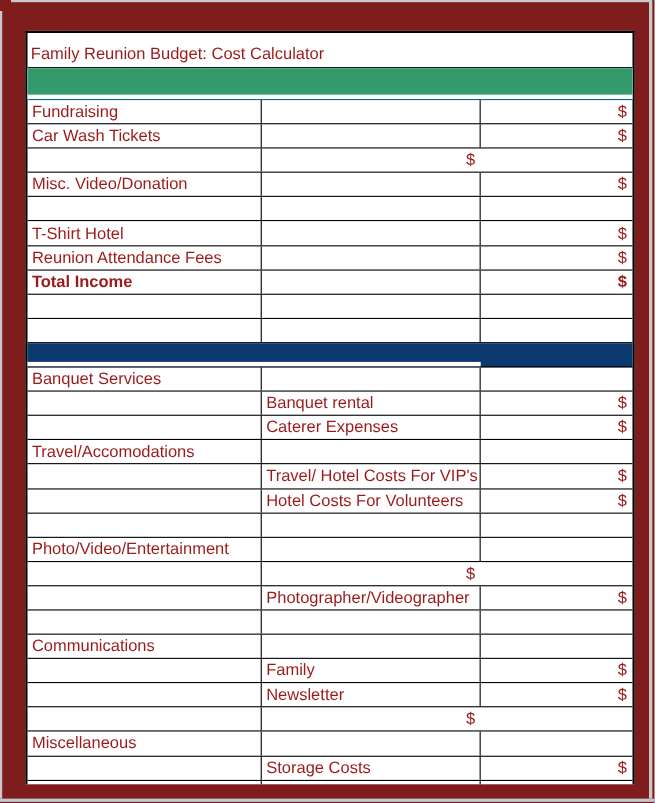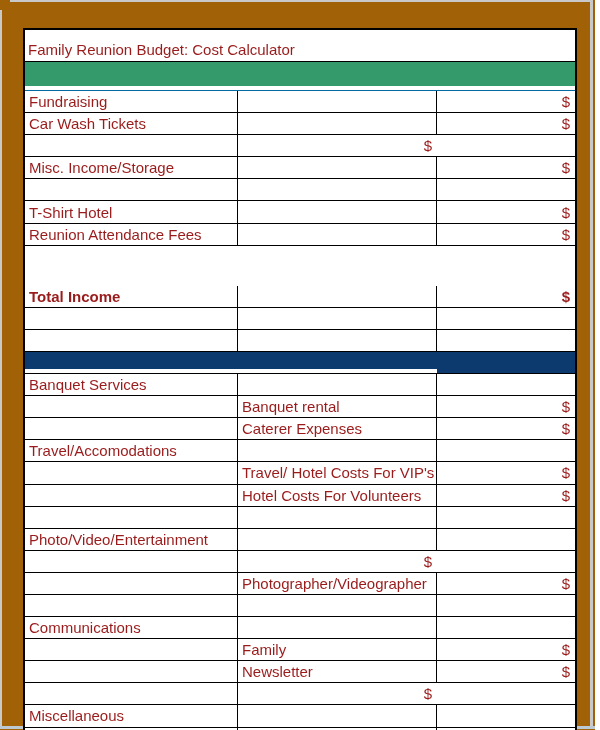--- a/index.html
+++ b/index.html
@@ -1,17 +1,17 @@
 <!DOCTYPE html>
 <html><head>
 <meta charset="utf-8">
 <style>
   html,body{margin:0;padding:0;background:#fff;}
   .screen{
-    position:relative;width:595px;height:730px;background:#a16207;overflow:hidden;
+    position:relative;width:595px;height:730px;background:#7f1d1d;overflow:hidden;
     font-family:"Liberation Sans", sans-serif;
   }
   
   .edge{position:absolute;}
   .edge-top{left:10px;top:0;width:582px;height:2px;background:var(--edge,#c9c9c9);}
   .edge-left{left:0;top:10px;width:2px;height:716px;background:var(--edge,#c9c9c9);}
   .edge-right{left:590px;top:0;width:3px;height:726px;background:var(--edge,#c9c9c9);}
   .edge-bottom{left:0;top:726px;width:597px;height:3px;background:var(--edge-bottom,#bcc8d2);}
 
   
@@ -32,21 +32,21 @@
   .row{
     display:grid;grid-template-columns:213px 199px 1fr;
     height:22.1px;box-sizing:border-box;border-bottom:1px solid #000;
   }
   .cell{
     box-sizing:border-box;overflow:hidden;white-space:nowrap;
     display:flex;align-items:center;padding-left:4px;line-height:1;
   }
   .cell.c1,.cell.c2{border-right:1px solid #000;}
   .cell.amount{justify-content:flex-end;padding-right:5px;padding-left:0;}
-  .row.bold{font-weight:bold;margin-top:40px;}
+  .row.bold{font-weight:bold;}
 
   .row.band-navy{
     display:block;position:relative;background:var(--navy,#0d3a6e);
     border-bottom:1px solid #000;
   }
   .row.band-navy::after{
     content:"";position:absolute;left:0;bottom:0;width:412px;height:4px;background:#fff;
   }
 
   .row.cut{height:3px;border-bottom:none;}
@@ -77,21 +77,21 @@
         <div class="row">
     <div class="cell c1">Car Wash Tickets</div>
     <div class="cell c2"></div>
     <div class="cell c3 amount">$</div>
   </div>
         <div class="row">
     <div class="cell c2"></div>
     <div class="cell c3 amount">$</div>
   </div>
         <div class="row">
-    <div class="cell c1">Misc. Income/Storage</div>
+    <div class="cell c1">Misc. Video/Donation</div>
     <div class="cell c2"></div>
     <div class="cell c3 amount">$</div>
   </div>
         <div class="row">
     <div class="cell c1"></div>
     <div class="cell c2"></div>
     <div class="cell c3 amount"></div>
   </div>
         <div class="row">
     <div class="cell c1">T-Shirt Hotel</div>

